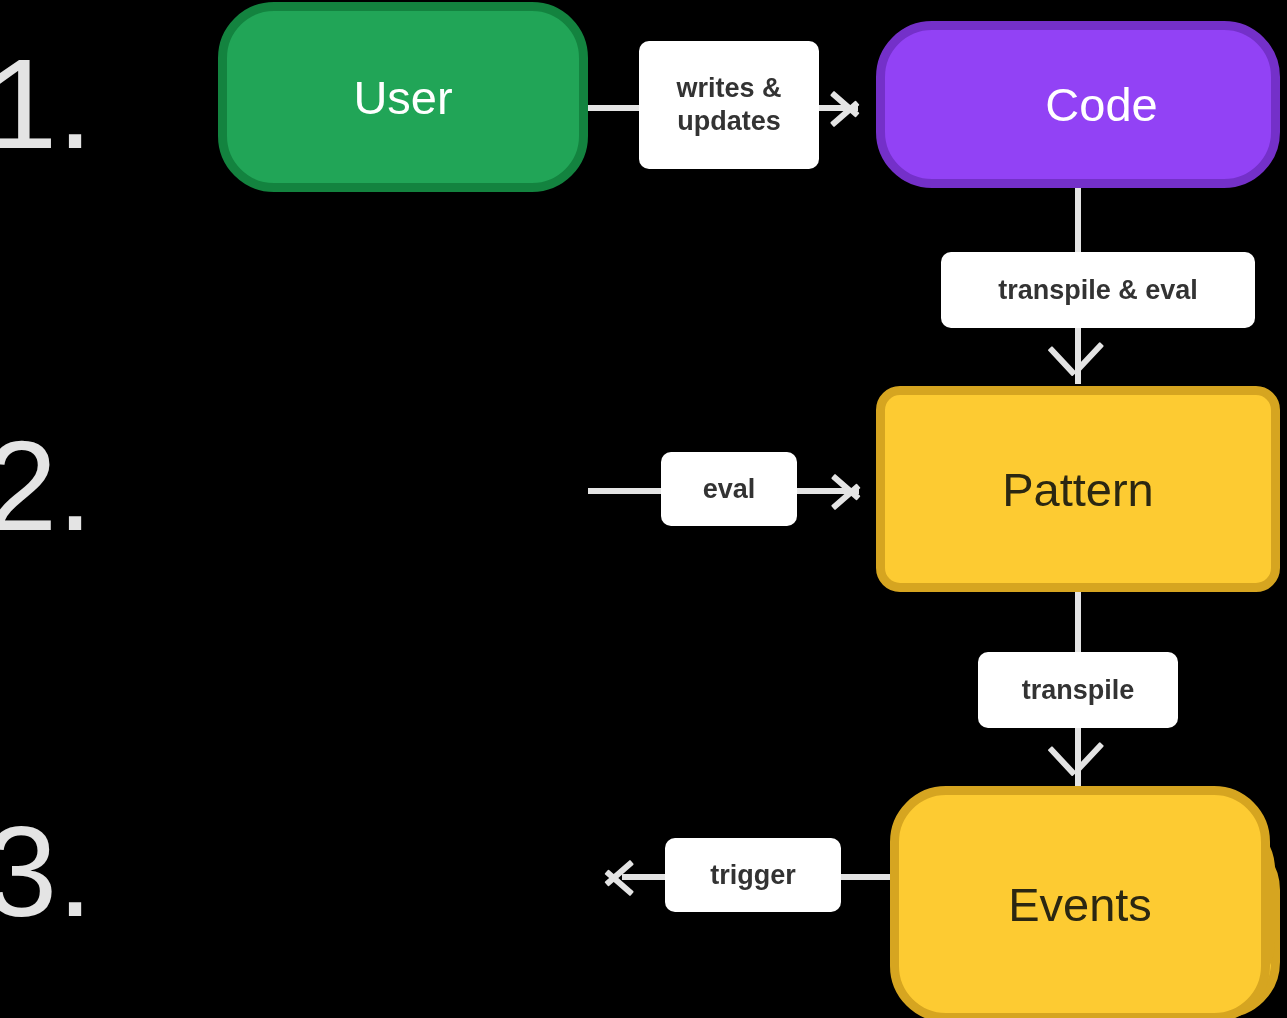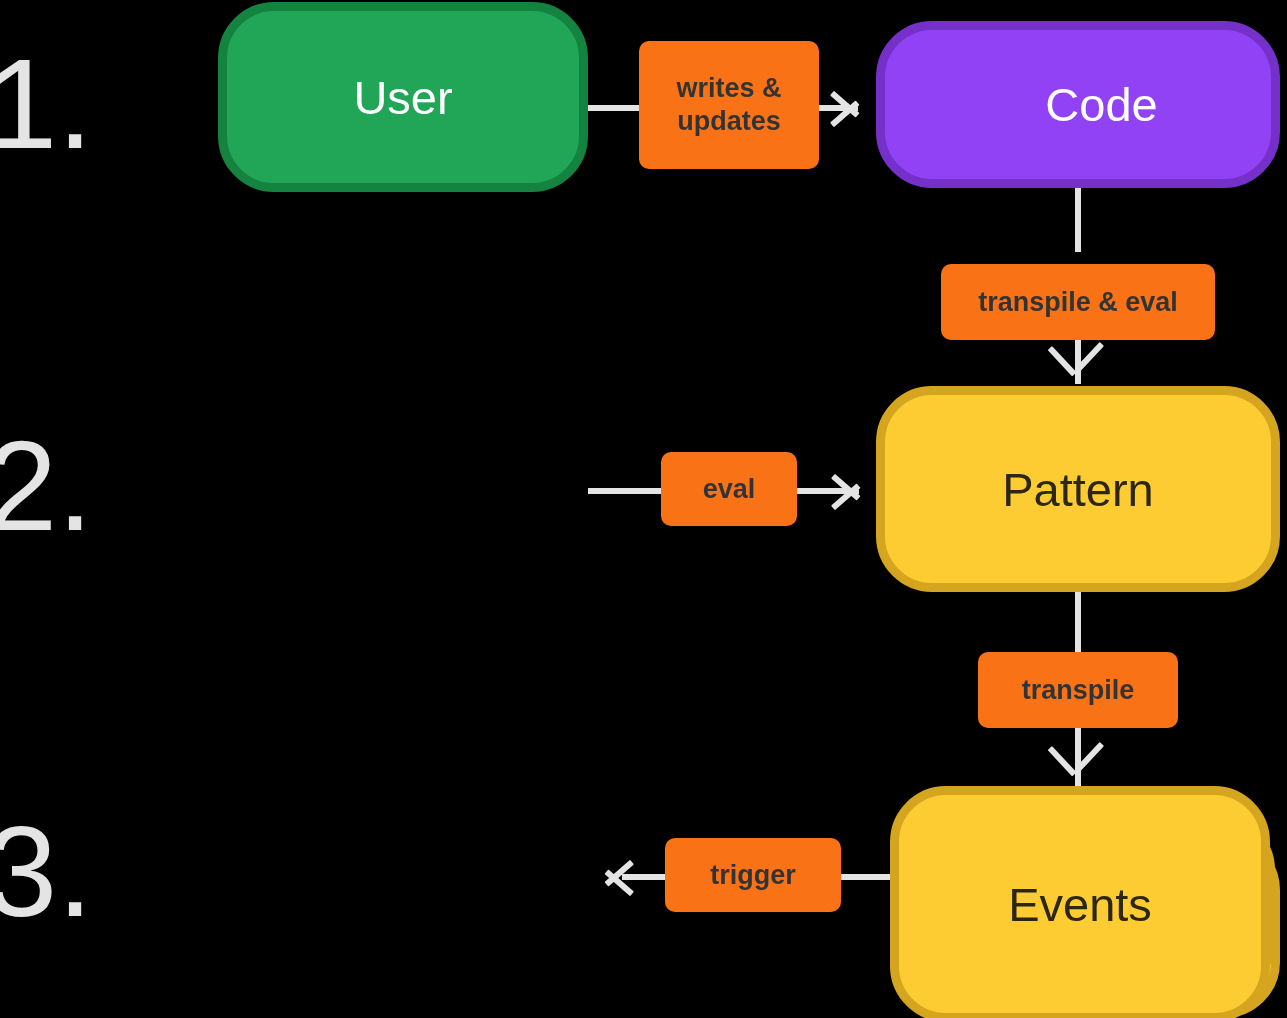--- a/index.html
+++ b/index.html
@@ -95,21 +95,21 @@
     border-radius: 1px;
   }
 
   
   .edge-label {
     position: absolute;
     box-sizing: border-box;
     display: flex;
     align-items: center;
     justify-content: center;
-    background: #f97316;
+    background: #ffffff;
     color: #333333;
     border-radius: 10px;
     font-size: 27px;
     font-weight: 700;
     line-height: 1.22;
     text-align: center;
     padding: 16px 14px;
     white-space: pre-line;
   }
 </style>
@@ -138,32 +138,32 @@
   <div class="node purple" style="left:876px; top:21px; width:404px; height:167px;">
     <span class="node-label">Code</span>
   </div>
 
   <div class="line-v" style="left:1075px; top:188px; width:6px; height:64px;"></div>
   <div class="line-v" style="left:1075px; top:328px; width:6px; height:56px;"></div>
   <div class="arrow" style="left:1050px; top:346px; width:56px; height:38px;">
     <span style="left:2px; top:0px; width:36px; height:6px; transform:rotate(47deg); transform-origin:left top;"></span>
     <span style="left:54px; top:0px; width:36px; height:6px; transform:rotate(133deg); transform-origin:left top;"></span>
   </div>
-  <div class="edge-label" style="left:941px; top:264px; width:274px; height:76px;">transpile &amp; eval</div>
+  <div class="edge-label" style="left:941px; top:252px; width:314px; height:76px;">transpile &amp; eval</div>
 
 
   <div class="line-h" style="left:588px; top:488px; width:74px;"></div>
   <div class="line-h" style="left:797px; top:488px; width:62px;"></div>
   <div class="arrow" style="left:833px; top:461px; width:36px; height:56px;">
     <span style="left:0px; top:12px; width:34px; height:6px; transform:rotate(41deg); transform-origin:left center;"></span>
     <span style="left:0px; top:44px; width:34px; height:6px; transform:rotate(-41deg); transform-origin:left center;"></span>
   </div>
   <div class="edge-label" style="left:661px; top:452px; width:136px; height:74px;">eval</div>
 
-  <div class="node yellow" style="left:876px; top:386px; width:404px; height:206px;">
+  <div class="node yellow" style="left:876px; top:386px; width:404px; height:206px;border-radius:24px;">
     <span class="node-label">Pattern</span>
   </div>
 
   <div class="line-v" style="left:1075px; top:592px; width:6px; height:60px;"></div>
   <div class="line-v" style="left:1075px; top:728px; width:6px; height:58px;"></div>
   <div class="arrow" style="left:1050px; top:746px; width:56px; height:38px;">
     <span style="left:2px; top:0px; width:36px; height:6px; transform:rotate(47deg); transform-origin:left top;"></span>
     <span style="left:54px; top:0px; width:36px; height:6px; transform:rotate(133deg); transform-origin:left top;"></span>
   </div>
   <div class="edge-label" style="left:978px; top:652px; width:200px; height:76px;">transpile</div>

